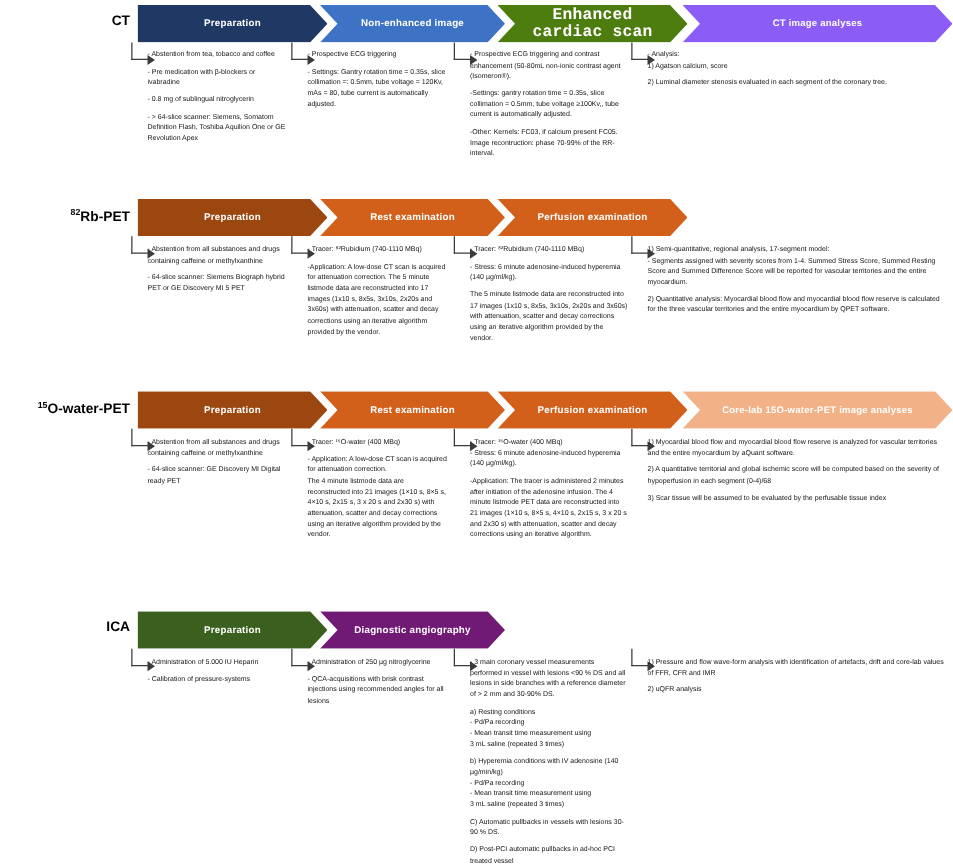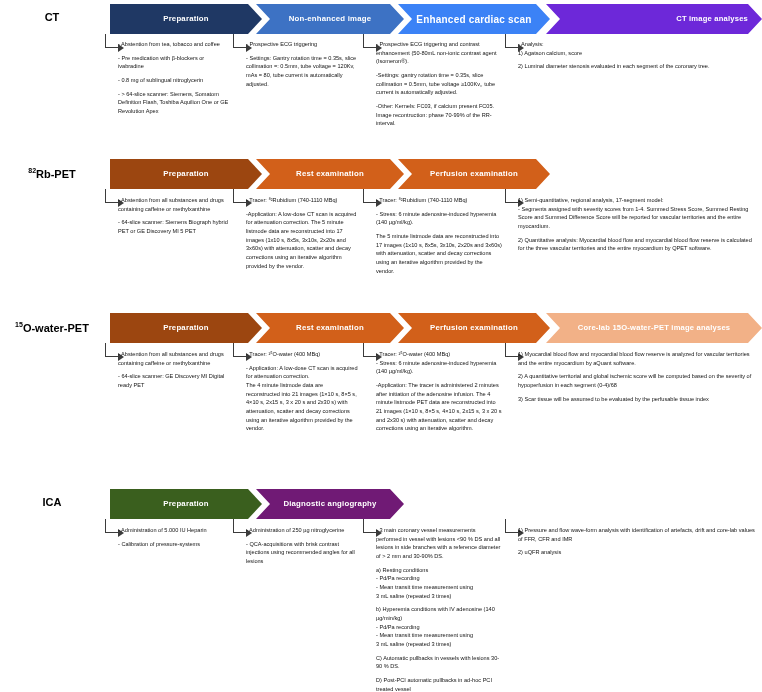--- a/index.html
+++ b/index.html
@@ -12,21 +12,21 @@
     position:relative;
   }
   .flow{position:relative;width:762px;height:692px;}
 
   .row{position:absolute;left:0;width:762px;}
 
   
   .row-label{
     position:absolute;
     left:0;width:104px;
-    text-align:center;
+    text-align:right;
     font-weight:bold;
     font-size:11px;
     color:#000;
     line-height:1;
   }
   .row-label sup{font-size:7px;vertical-align:super;font-weight:bold;}
 
   
   .band{position:absolute;left:110px;width:652px;}
   .chev{
@@ -75,24 +75,24 @@
 <div class="flow" id="flow">
     <div class="row" style="top: 0px;">
       <div class="row-label" style="top: 12px;"><span>CT</span></div>
       <div class="band" style="top: 4px; height: 30px;">
         <div class="chev" style="left: 0px; width: 152px; background: rgb(31, 56, 100); font-size: 7.8px; clip-path: polygon(0px 0px, calc(100% - 14px) 0px, 100% 50%, calc(100% - 14px) 100%, 0px 100%);">
           <span>Preparation</span>
         </div>
         <div class="chev" style="left: 146px; width: 148px; background: rgb(61, 114, 196); font-size: 7.8px; clip-path: polygon(0px 0px, calc(100% - 14px) 0px, 100% 50%, calc(100% - 14px) 100%, 0px 100%, 14px 50%);">
           <span>Non-enhanced image</span>
         </div>
-        <div class="chev" style="left: 288px; width: 152px; background: #3b82f6; font-size: 10px; clip-path: polygon(0px 0px, calc(100% - 14px) 0px, 100% 50%, calc(100% - 14px) 100%, 0px 100%, 14px 50%);">
+        <div class="chev" style="left: 288px; width: 152px; background: #4d7c0f; font-size: 13px; clip-path: polygon(0px 0px, calc(100% - 14px) 0px, 100% 50%, calc(100% - 14px) 100%, 0px 100%, 14px 50%); font-family: Liberation Mono, monospace;">
           <span>Enhanced cardiac scan</span>
         </div>
-        <div class="chev" style="left: 436px; width: 216px; background: #6d28d9; font-size: 7.6px; clip-path: polygon(0px 0px, calc(100% - 14px) 0px, 100% 50%, calc(100% - 14px) 100%, 0px 100%, 14px 50%); justify-content: flex-end;">
+        <div class="chev" style="left: 436px; width: 216px; background: #8b5cf6; font-size: 7.6px; clip-path: polygon(0px 0px, calc(100% - 14px) 0px, 100% 50%, calc(100% - 14px) 100%, 0px 100%, 14px 50%);">
           <span>CT image analyses</span>
         </div>
       </div>
       <div class="conn" style="left: 105px; top: 34px;">
         <div class="v"></div>
         <div class="h"></div>
         <div class="head"></div>
       </div>
       <div class="body-col" style="left: 118px; top: 40px; width: 112px;"><p>- Abstention from tea, tobacco and coffee</p><p>- Pre medication with β-blockers or ivabradine</p><p>- 0.8 mg of sublingual nitroglycerin</p><p>- &gt; 64-slice scanner: Siemens, Somatom Definition Flash, Toshiba Aquilion One or GE Revolution Apex</p></div>
       <div class="conn" style="left: 233px; top: 34px;">

